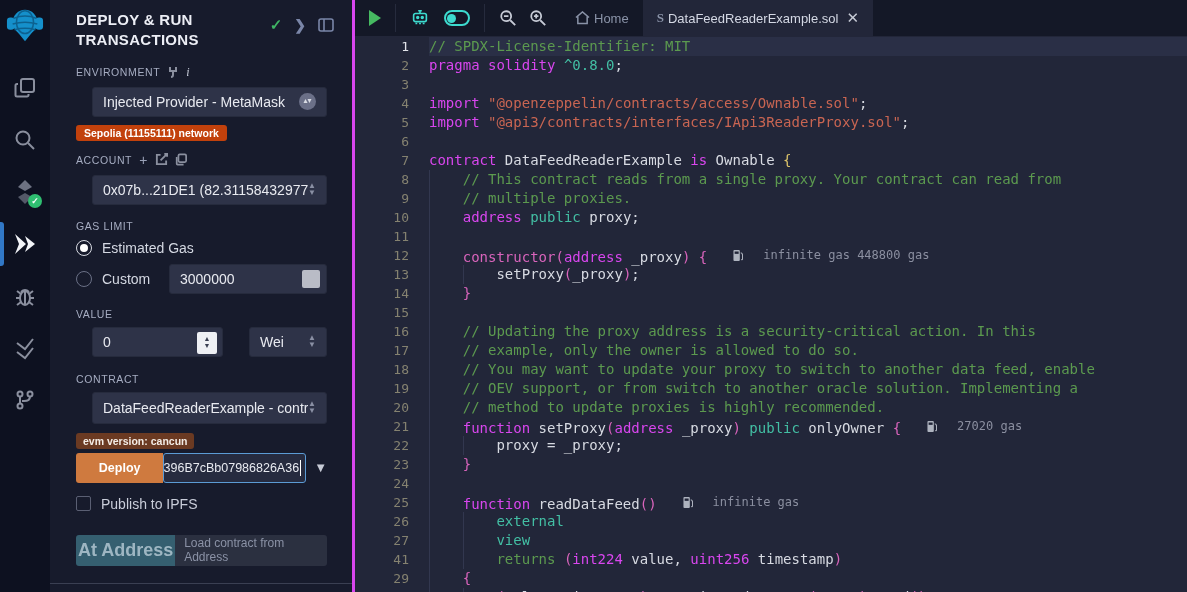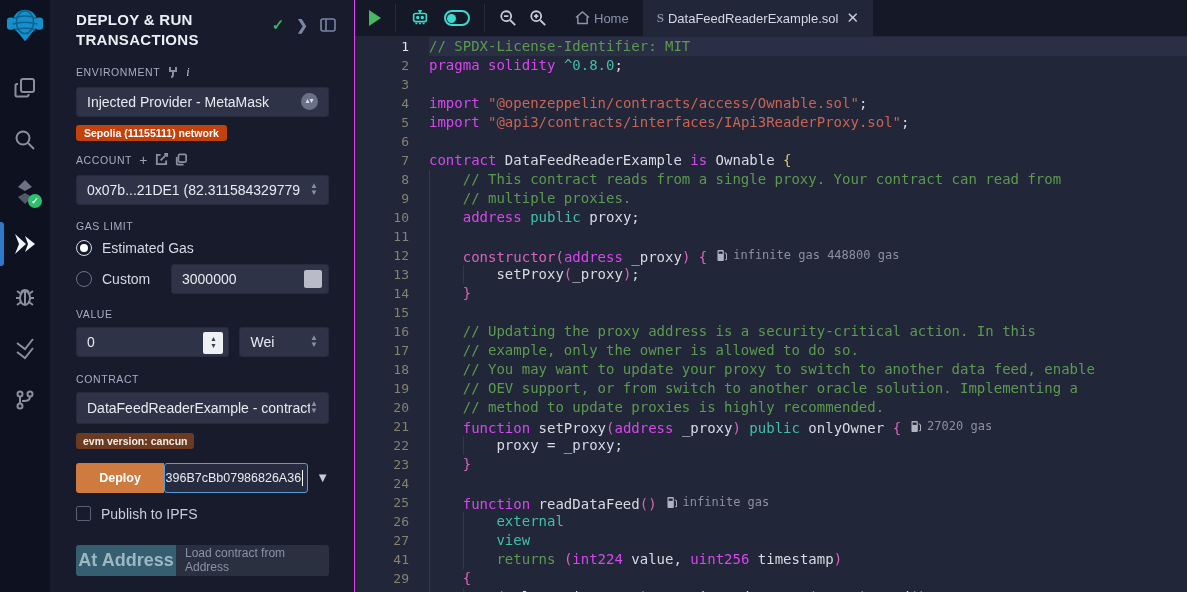--- a/index.html
+++ b/index.html
@@ -16,32 +16,32 @@
   .ibtn svg { display:block; }
   .ibtn.first { margin-top:18px; }
   .active-ind { position:absolute; left:0; top:4px; width:4px; height:44px;
                 background:#3178c6; border-radius:0 3px 3px 0; }
   .badge-check { position:absolute; right:8px; bottom:10px; width:14px; height:14px;
                  border-radius:50%; background:#2fbf71; color:#fff; font-size:9px;
                  display:flex; align-items:center; justify-content:center; font-weight:bold; }
 
   
   .panel { width:305px; background:#171b2c; flex-shrink:0; position:relative;
-           padding:10px 25px 0 26px; color:#e6e9f0; border-right:1px solid #d946ef; }
+           padding:10px 25px 0 26px; color:#e6e9f0; border-right:3px solid #d946ef; }
   .panel-title { font-size:15px; font-weight:bold; color:#eceef5; width:170px;
                  line-height:1.35; letter-spacing:.3px; }
   .panel-head-icons { position:absolute; top:16px; right:18px; display:flex; gap:12px;
                       align-items:center; }
   .chk { color:#3fb564; font-size:15px; font-weight:bold; }
   .chev { color:#7a86a8; font-size:14px; font-weight:bold; }
   .lab { font-size:10.5px; color:#a6adc2; letter-spacing:.6px; display:flex;
          align-items:center; gap:7px; }
   .sel, .inp { background:#2e3348; border:1px solid #262b3d; border-radius:3px;
                height:30px; display:flex; align-items:center; padding:0 10px;
-               font-size:14px; color:#e8eaf0; }
+               font-size:14px; color:#e8eaf0;margin-left:16px; }
   .stepper { margin-left:auto; color:#8a90a4; font-size:8px; line-height:.8;
              display:flex; flex-direction:column; align-items:center; }
   .net-badge { display:inline-block; background:#c2410c; color:#fff; font-size:10.5px;
                font-weight:bold; border-radius:3px; padding:2px 8px; margin-top:8px; }
   .radio-row { display:flex; align-items:center; gap:10px; margin-top:8px; font-size:14px;
                color:#d4d8e2; }
   .radio { width:16px; height:16px; border-radius:50%; border:1.5px solid #6a7086;
            flex-shrink:0; position:relative; }
   .radio.on { border-color:#d7dae2; }
   .radio.on::after { content:""; position:absolute; inset:3px; border-radius:50%;
@@ -50,21 +50,21 @@
   .gray-sq { position:absolute; right:6px; top:5px; width:18px; height:18px;
              background:#b9bcc6; border-radius:2px; }
   .val-row { display:flex; gap:10px; margin-top:7px; }
   .val-inp { width:166px; position:relative; }
   .spin { position:absolute; right:5px; top:4px; width:20px; height:22px; background:#eef0f4;
           border-radius:2px; display:flex; flex-direction:column; align-items:center;
           justify-content:center; color:#3a3f52; font-size:7px; line-height:.9; }
   .wei-sel { width:96px; }
   .evm-badge { display:inline-block; background:#6b3a22; color:#f4ede6; font-size:10.5px;
                font-weight:bold; border-radius:3px; padding:2px 7px; margin-top:9px; }
-  .deploy-row { display:flex; align-items:center; margin-top:14px; }
+  .deploy-row { display:flex; align-items:center; margin-top:4px; }
   .btn-deploy { width:92px; height:30px; background:#cf7a3f; border:none; border-radius:3px 0 0 3px;
                 color:#fff; font-weight:bold; font-size:12.5px; cursor:pointer; }
   .deploy-inp { width:150px; height:30px; background:#262b3f; border:1px solid #5b9bd5;
                 border-radius:3px; display:flex; align-items:center; justify-content:flex-end;
                 padding:0 4px 0 4px; overflow:hidden; font-size:12.5px; color:#e8eaf0;
                 white-space:nowrap; }
   .deploy-inp .caret { border-right:1px solid #fff; height:16px; margin-left:1px; }
   .chev-down { margin-left:8px; color:#c7cbd6; font-size:13px; }
   .pub-row { display:flex; align-items:center; gap:10px; margin-top:13px; font-size:14px;
              color:#c9cdd9; }
@@ -105,21 +105,21 @@
   .cl.hl { background:#2a2f46; }
   .guide { position:absolute; top:0; width:1px; height:19px; background:#32374f; }
   .tk-k { color:#d946ef; }
   .tk-t { color:#43bfa4; }
   .tk-m { color:#d964bc; }
   .tk-y { color:#dcc36a; }
   .tk-s { color:#c96552; }
   .tk-c { color:#5c9a4f; }
   .tk-gr { color:#5c9a4f; }
   .tk-w { color:#d7dae2; }
-  .gas { display:inline-flex; align-items:center; gap:6px; margin-left:10px;
+  .gas { display:inline-flex; align-items:center; gap:20px; margin-left:26px;
          color:#8b8fa0; font-size:12px; }
 
   svg.gicon { stroke:#8a8f9e; fill:none; stroke-width:2; }
 </style>
 </head>
 <body>
 
 <div class="app">
 
   <aside class="iconbar">

